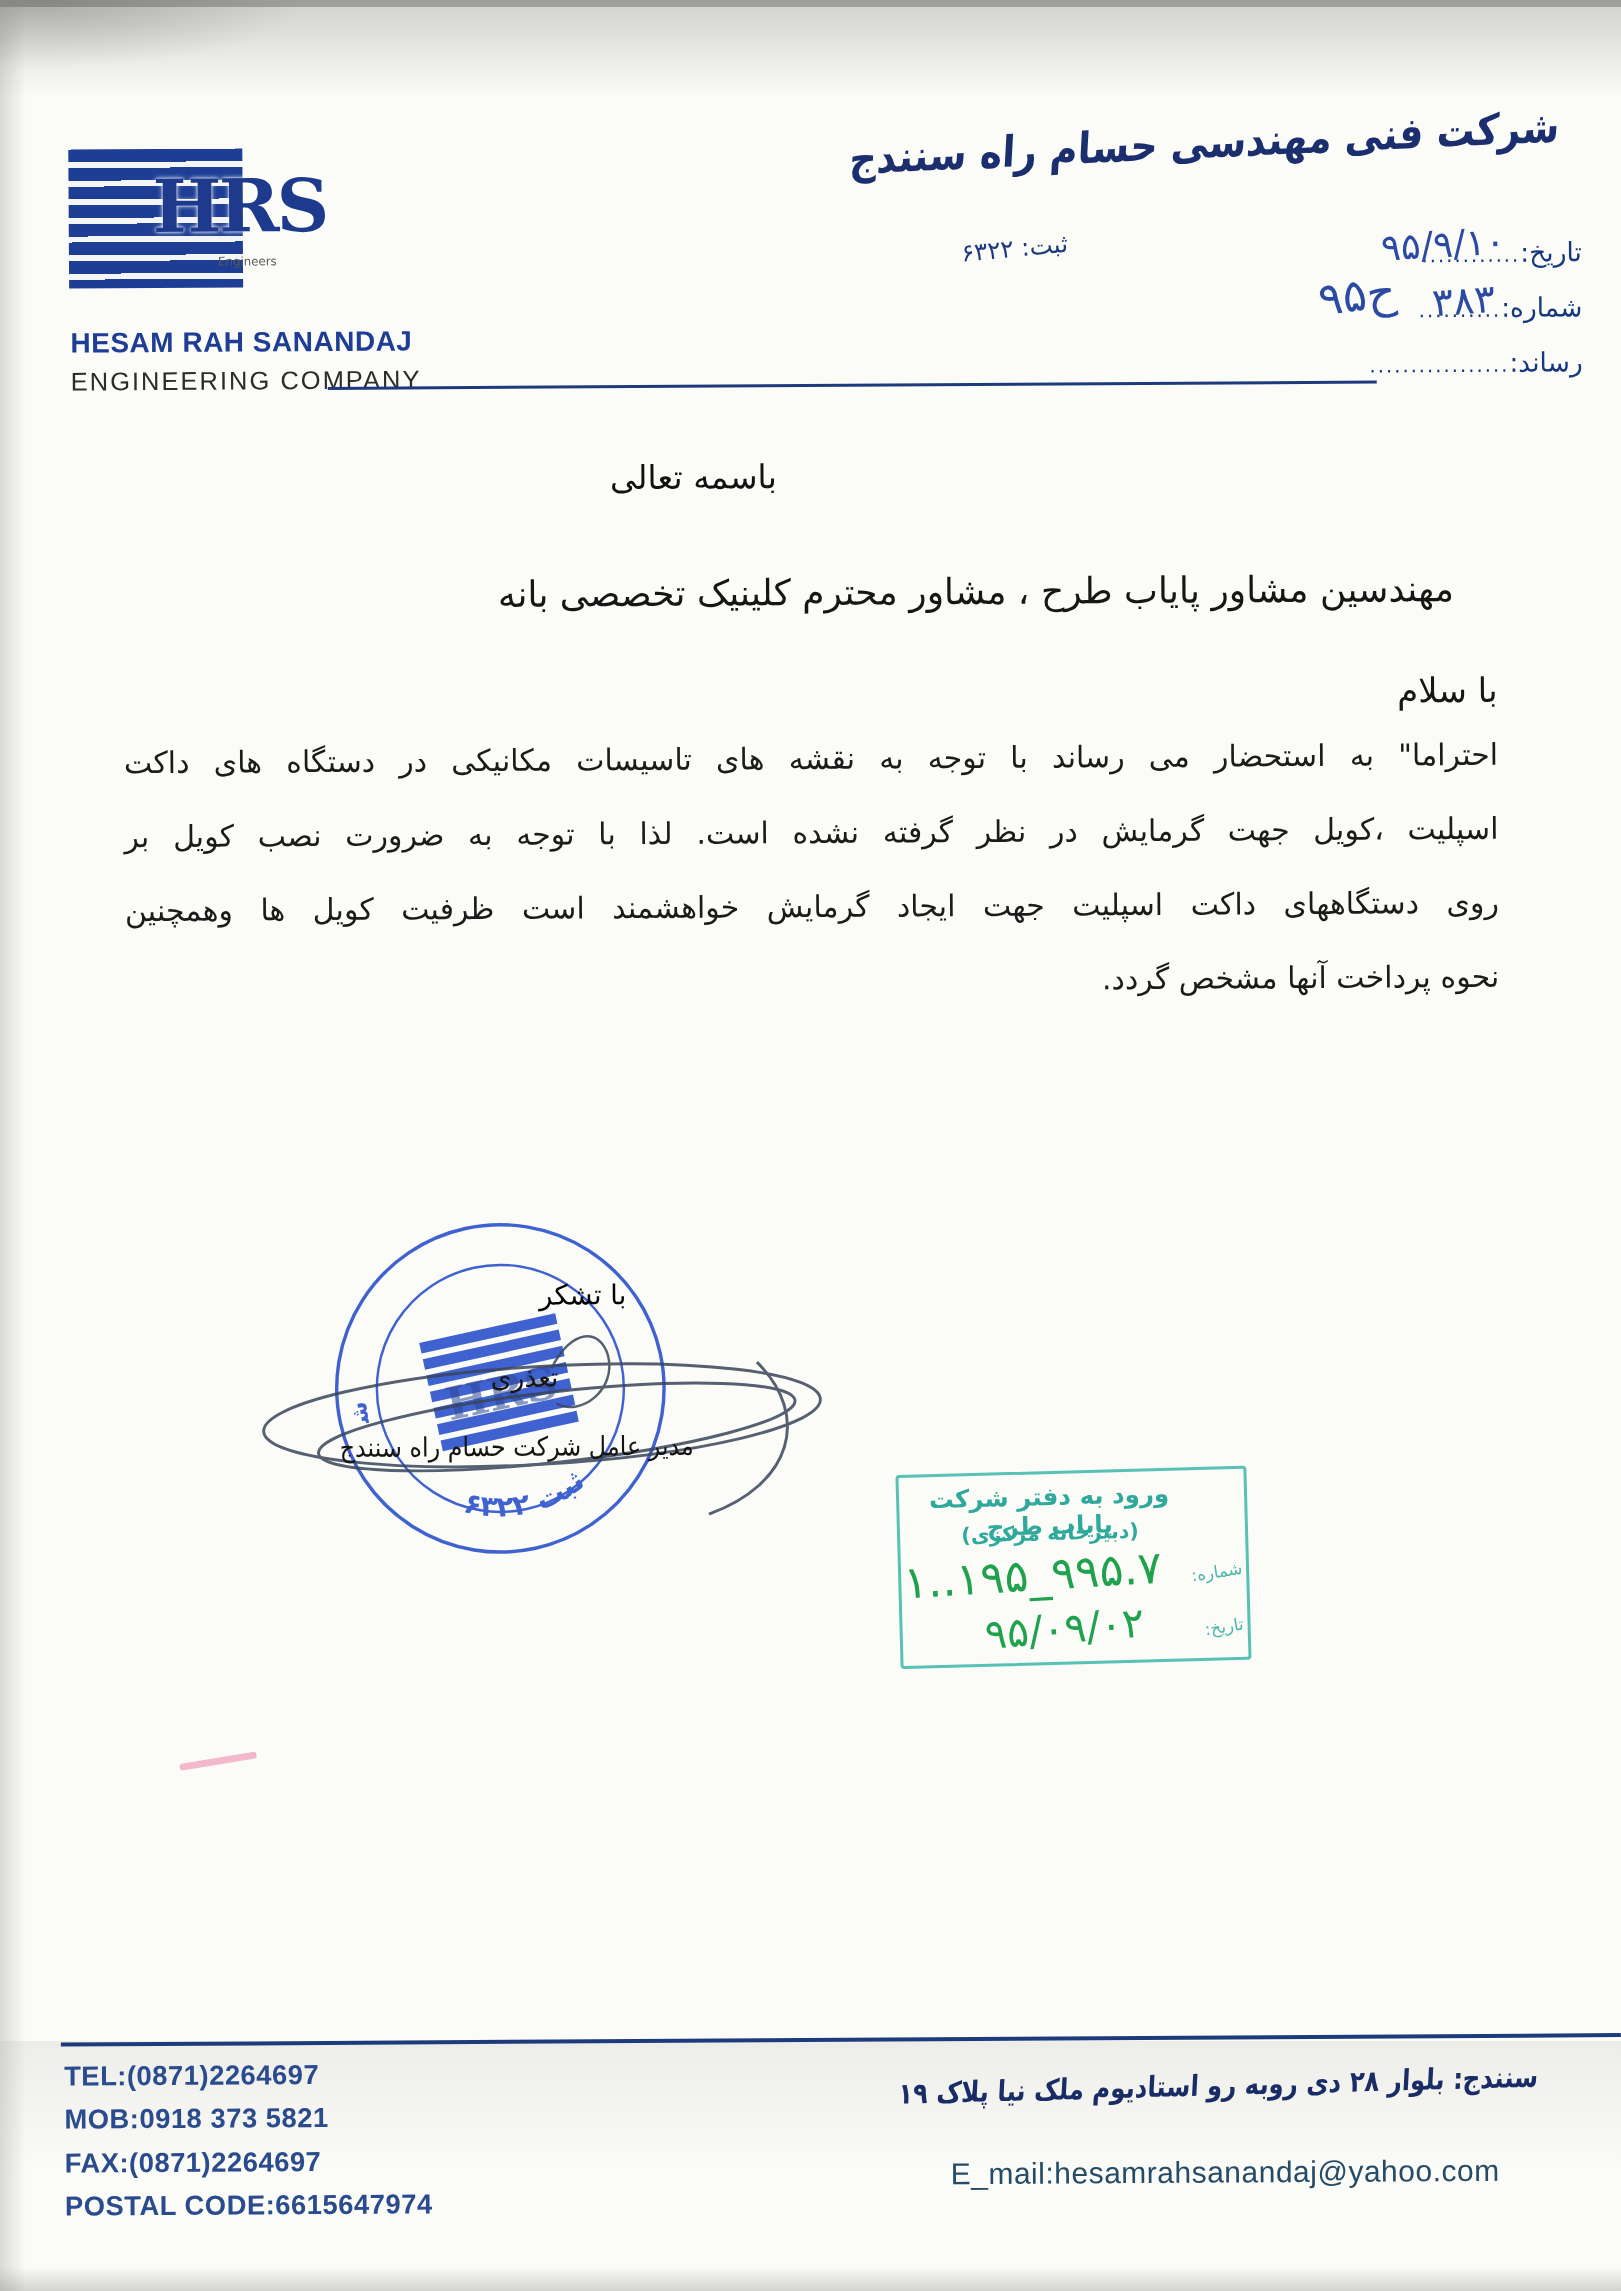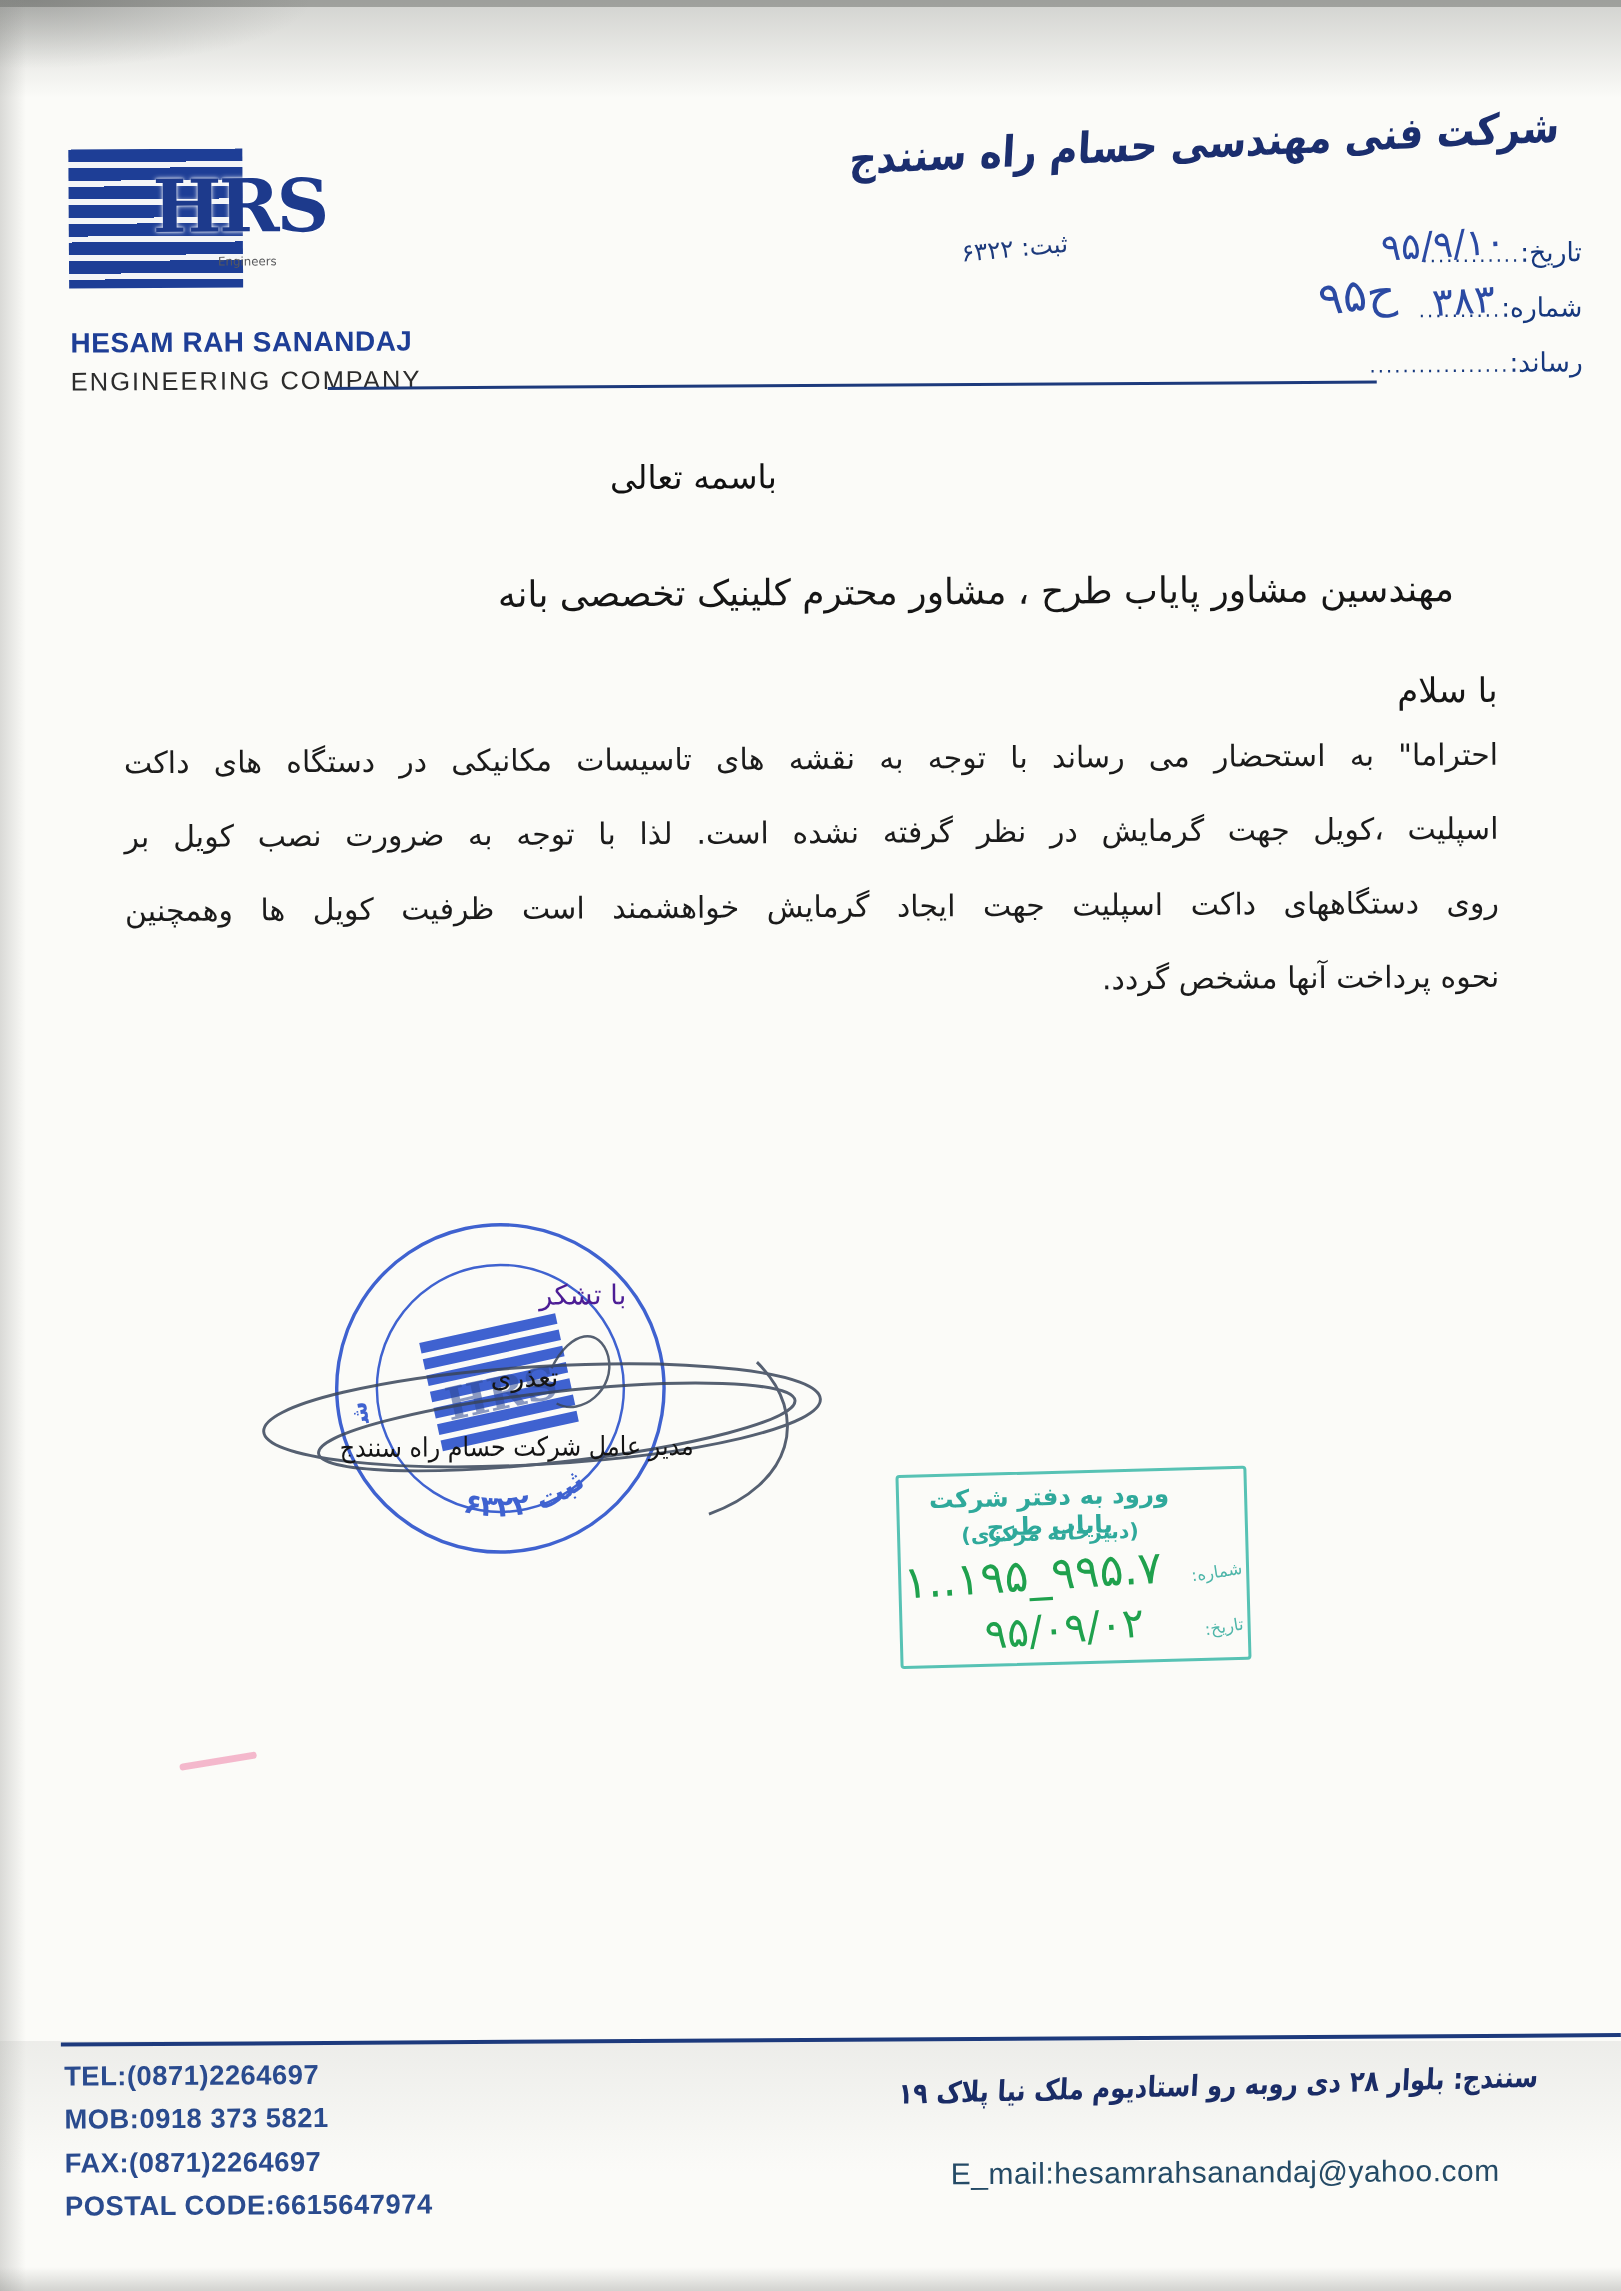--- a/index.html
+++ b/index.html
@@ -51,21 +51,21 @@
   .hand-num2{right:222px;top:272px;font-size:45px;transform:rotate(-7deg);direction:rtl;}
   
   .besmeleh{left:549px;top:457px;width:294px;text-align:center;font-size:33px;color:#111;direction:rtl;}
   .addressee{right:165px;top:572px;font-size:36px;color:#161616;direction:rtl;white-space:nowrap;}
   .salutation{right:122px;top:674px;font-size:34px;color:#161616;direction:rtl;}
   .bodytext{right:122px;left:125px;top:741px;direction:rtl;}
   .bline{height:74px;font-size:30px;color:#1b1b1b;direction:rtl;
     text-align:justify;text-align-last:justify;white-space:nowrap;}
   .bline.last{text-align:right;text-align-last:right;}
   
-  .thanks{left:537px;top:1278px;font-size:27.4px;color:#4c1d95;direction:rtl;z-index:6;}
+  .thanks{left:537px;top:1278px;font-size:27.4px;color:#000000;direction:rtl;z-index:6;}
   .signer-name{left:488px;top:1360px;font-size:26.5px;font-weight:400;color:#151515;direction:rtl;z-index:6;}
   .signer-title{right:930px;top:1429px;font-size:26.5px;color:#141414;direction:rtl;
     white-space:nowrap;transform:scaleX(.9);transform-origin:100% 50%;z-index:6;}
   .seal{left:326px;top:1215px;z-index:4;}
   .scribble{left:245px;top:1308px;z-index:5;}
   
   .rstamp{left:894px;top:1472px;width:345px;height:188px;border:3.9px solid rgba(58,183,168,.85);
     border-radius:3.9px;transform:rotate(-1.2deg);z-index:3;}
   .rs-line1{position:absolute;left:0;right:45px;top:7.8px;text-align:center;font-size:24.5px;
     font-weight:700;color:#2fa99b;direction:rtl;letter-spacing:1px;}

